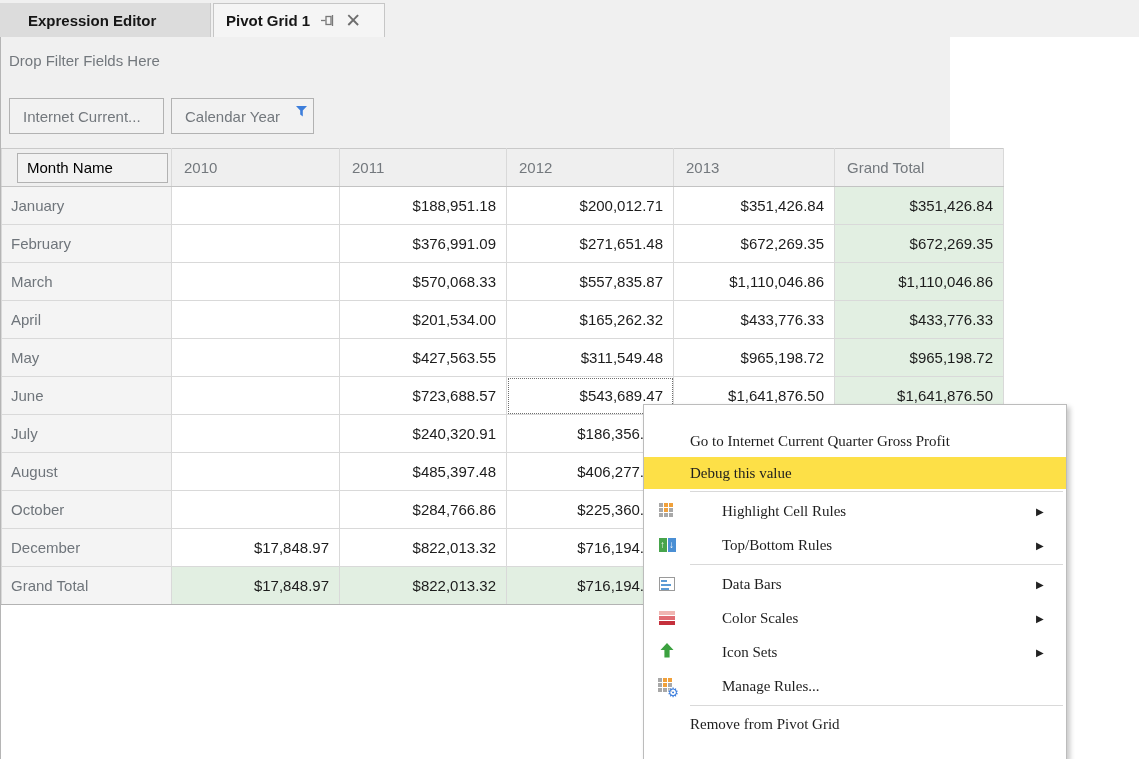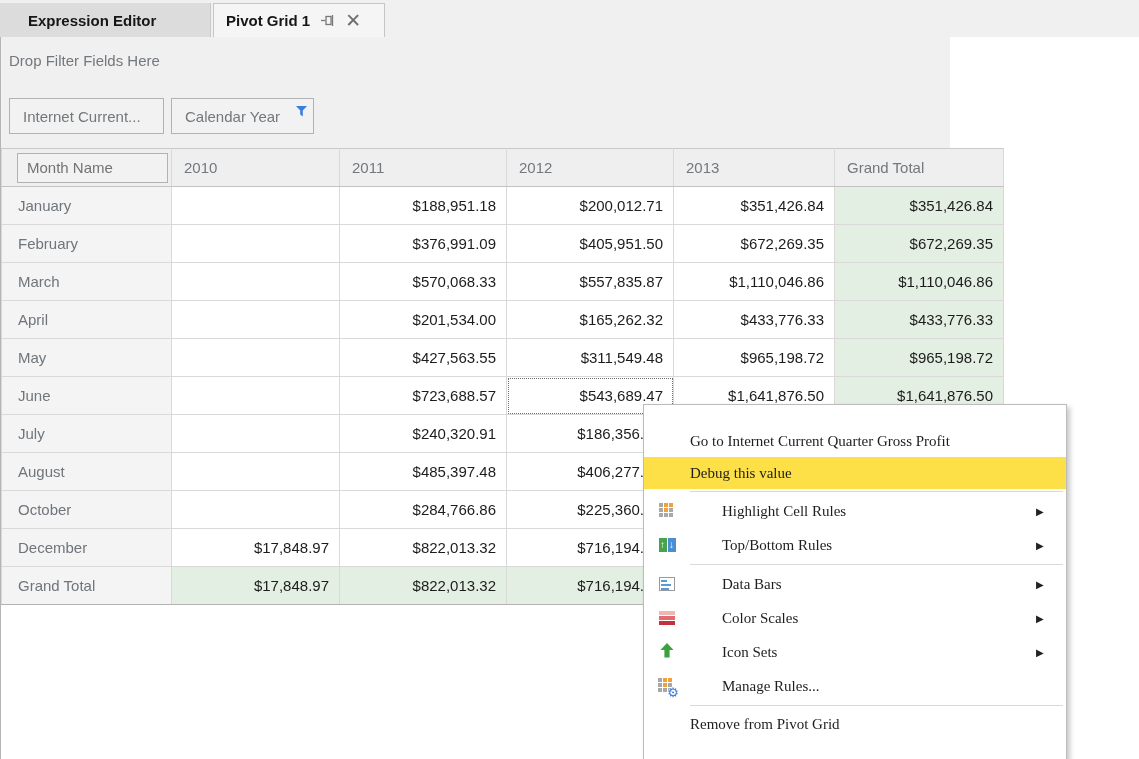--- a/index.html
+++ b/index.html
@@ -30,22 +30,22 @@
   .field-calendar{width:143px;padding-right:26px;}
   .funnel{position:absolute;top:4px;right:6px;}
   
   .pivot-wrap{position:absolute;top:111px;left:0;}
   table.pivot{border-collapse:collapse;table-layout:fixed;width:1002px;font-size:15px;}
   table.pivot th,table.pivot td{box-sizing:border-box;border:1px solid #d9d9d9;height:38px;overflow:hidden;white-space:nowrap;}
   table.pivot th{background:#efefef;color:#73787d;font-weight:normal;text-align:left;
        padding:0 0 0 12px;border-bottom:1px solid #c3c3c3;border-top:1px solid #c9c9c9;}
   th.corner{padding:0;border-right:1px solid #c3c3c3;}
   .mn-btn{margin:3px;height:30px;box-sizing:border-box;border:1px solid #b2b2b2;background:#f2f2f2;
-       display:flex;align-items:center;padding-left:9px;color:#737373;}
-  td.rowlabel{background:#f4f4f4;color:#6f757b;padding-left:16px;border-right:1px solid #c3c3c3;}
+       display:flex;align-items:center;padding-left:9px;color:#000000;}
+  td.rowlabel{background:#f4f4f4;color:#6f757b;padding-left:9px;border-right:1px solid #c3c3c3;}
   td.val{background:#ffffff;color:#1c1c1c;text-align:right;padding-right:10px;}
   td.val.green{background:#e2efe2;}
   td.val.cut{padding-right:29px;padding-left:44px;}
   td.val.focus{outline:1px dotted #6f6f6f;outline-offset:-2px;}
   table.pivot tr:last-child td{border-bottom:1px solid #b3b3b3;}
   
   .context-menu{position:absolute;left:643px;top:404px;width:424px;box-sizing:border-box;
        background:#ffffff;border:1px solid #bcbcbc;box-shadow:3px 3px 5px rgba(0,0,0,0.22);
        padding:20px 0;z-index:20;font-family:Liberation Serif, serif;}
   .menu-item{display:flex;align-items:center;font-size:15px;color:#1e1e1e;cursor:default;}
@@ -152,21 +152,21 @@
             <td class="val"></td>
             <td class="val">$188,951.18</td>
             <td class="val">$200,012.71</td>
             <td class="val">$351,426.84</td>
             <td class="val green">$351,426.84</td>
           </tr>
           <tr>
             <td class="rowlabel">February</td>
             <td class="val"></td>
             <td class="val">$376,991.09</td>
-            <td class="val">$405,951.50</td>
+            <td class="val">$271,651.48</td>
             <td class="val">$672,269.35</td>
             <td class="val green">$672,269.35</td>
           </tr>
           <tr>
             <td class="rowlabel">March</td>
             <td class="val"></td>
             <td class="val">$570,068.33</td>
             <td class="val">$557,835.87</td>
             <td class="val">$1,110,046.86</td>
             <td class="val green">$1,110,046.86</td>

